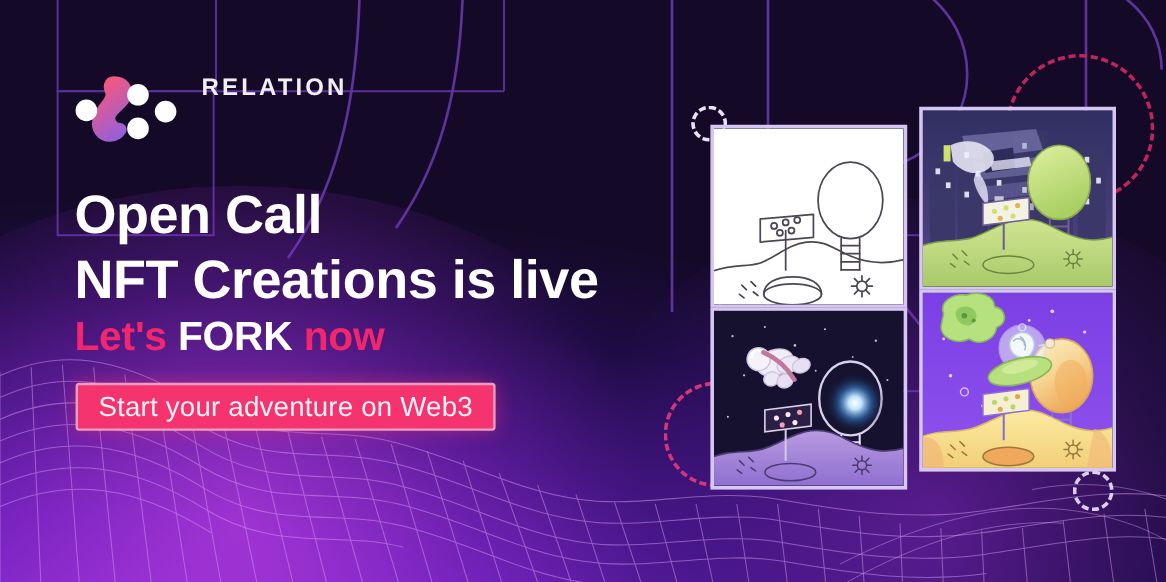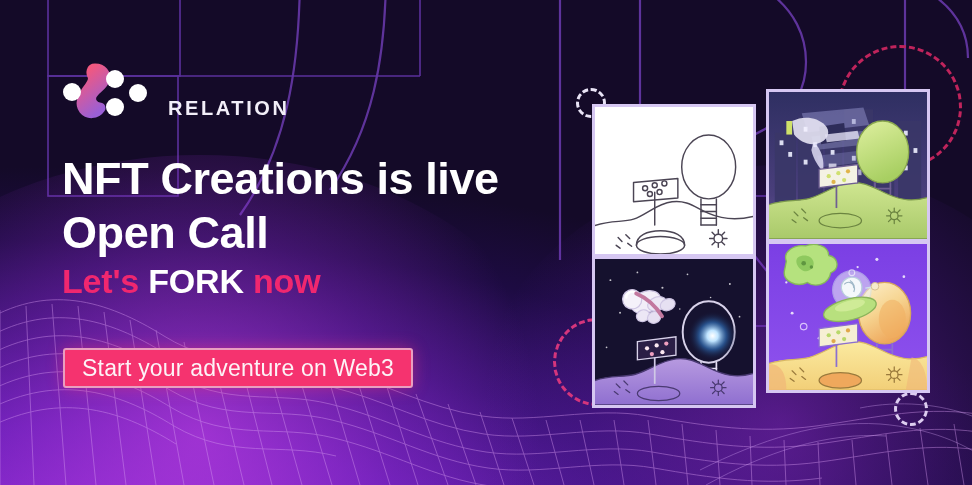--- a/index.html
+++ b/index.html
@@ -31,21 +31,21 @@
   .glow-right {
     position:absolute; right:-120px; bottom:-200px;
     width:620px; height:520px; border-radius:50%;
     background:radial-gradient(circle, rgba(150,45,215,.46) 0%, rgba(100,30,180,.22) 48%, rgba(60,18,120,0) 74%);
     pointer-events:none;
   }
 
   
   .logo-row {
     position:absolute; left:62px; top:62px;
-    display:flex; align-items:flex-end; gap:14px;
+    display:flex; align-items:flex-start; gap:14px;
   }
   .logo-mark { width:92px; height:58px; display:block; }
   .logo-word {
     color:#f2eef8; font-size:20px; font-weight:700;
     letter-spacing:2.6px;
   }
 
   
   .copy { position:absolute; left:62px; top:152px; width:540px; }
   .headline {
@@ -55,21 +55,21 @@
     white-space:nowrap;
   }
   .subline {
     font-size:34px; font-weight:700; line-height:42px;
     letter-spacing:-0.2px; white-space:nowrap;
   }
   .subline .pink { color:#f0276f; }
   .subline .white { color:#ffffff; }
 
   .cta {
-    position:absolute; left:63px; top:348px;
+    position:absolute; left:63px; top:319px;
     display:inline-flex; align-items:center; justify-content:center;
     height:40px; padding:0 17px;
     background:#f5336f;
     border:2px solid #e99ec0;
     border-radius:3px;
     color:#fdf3f7;
     font-size:23px; font-weight:400;
     letter-spacing:.2px;
     white-space:nowrap;
     box-shadow:0 0 16px rgba(245,51,111,.45);
@@ -205,22 +205,22 @@
         <circle cx="10" cy="30" r="9" fill="#ffffff"></circle>
         <circle cx="53" cy="17" r="9" fill="#ffffff"></circle>
         <circle cx="53" cy="45" r="9" fill="#ffffff"></circle>
         <circle cx="76" cy="31" r="9" fill="#ffffff"></circle>
       </svg>
     </span>
     <span class="logo-word">RELATION</span>
   </div>
 
   <div class="copy">
+    <div class="headline">Open Call</div>
     <div class="headline">NFT Creations is live</div>
-    <div class="headline">Open Call</div>
     <div class="subline">
       <span class="pink">Let's </span><span class="white">FORK</span><span class="pink"> now</span>
     </div>
   </div>
 
   <div class="cta">Start your adventure on Web3</div>
 
   <div class="dash dash-a"></div>
   <div class="dash dash-b"></div>
   <div class="dash dash-c"></div>

